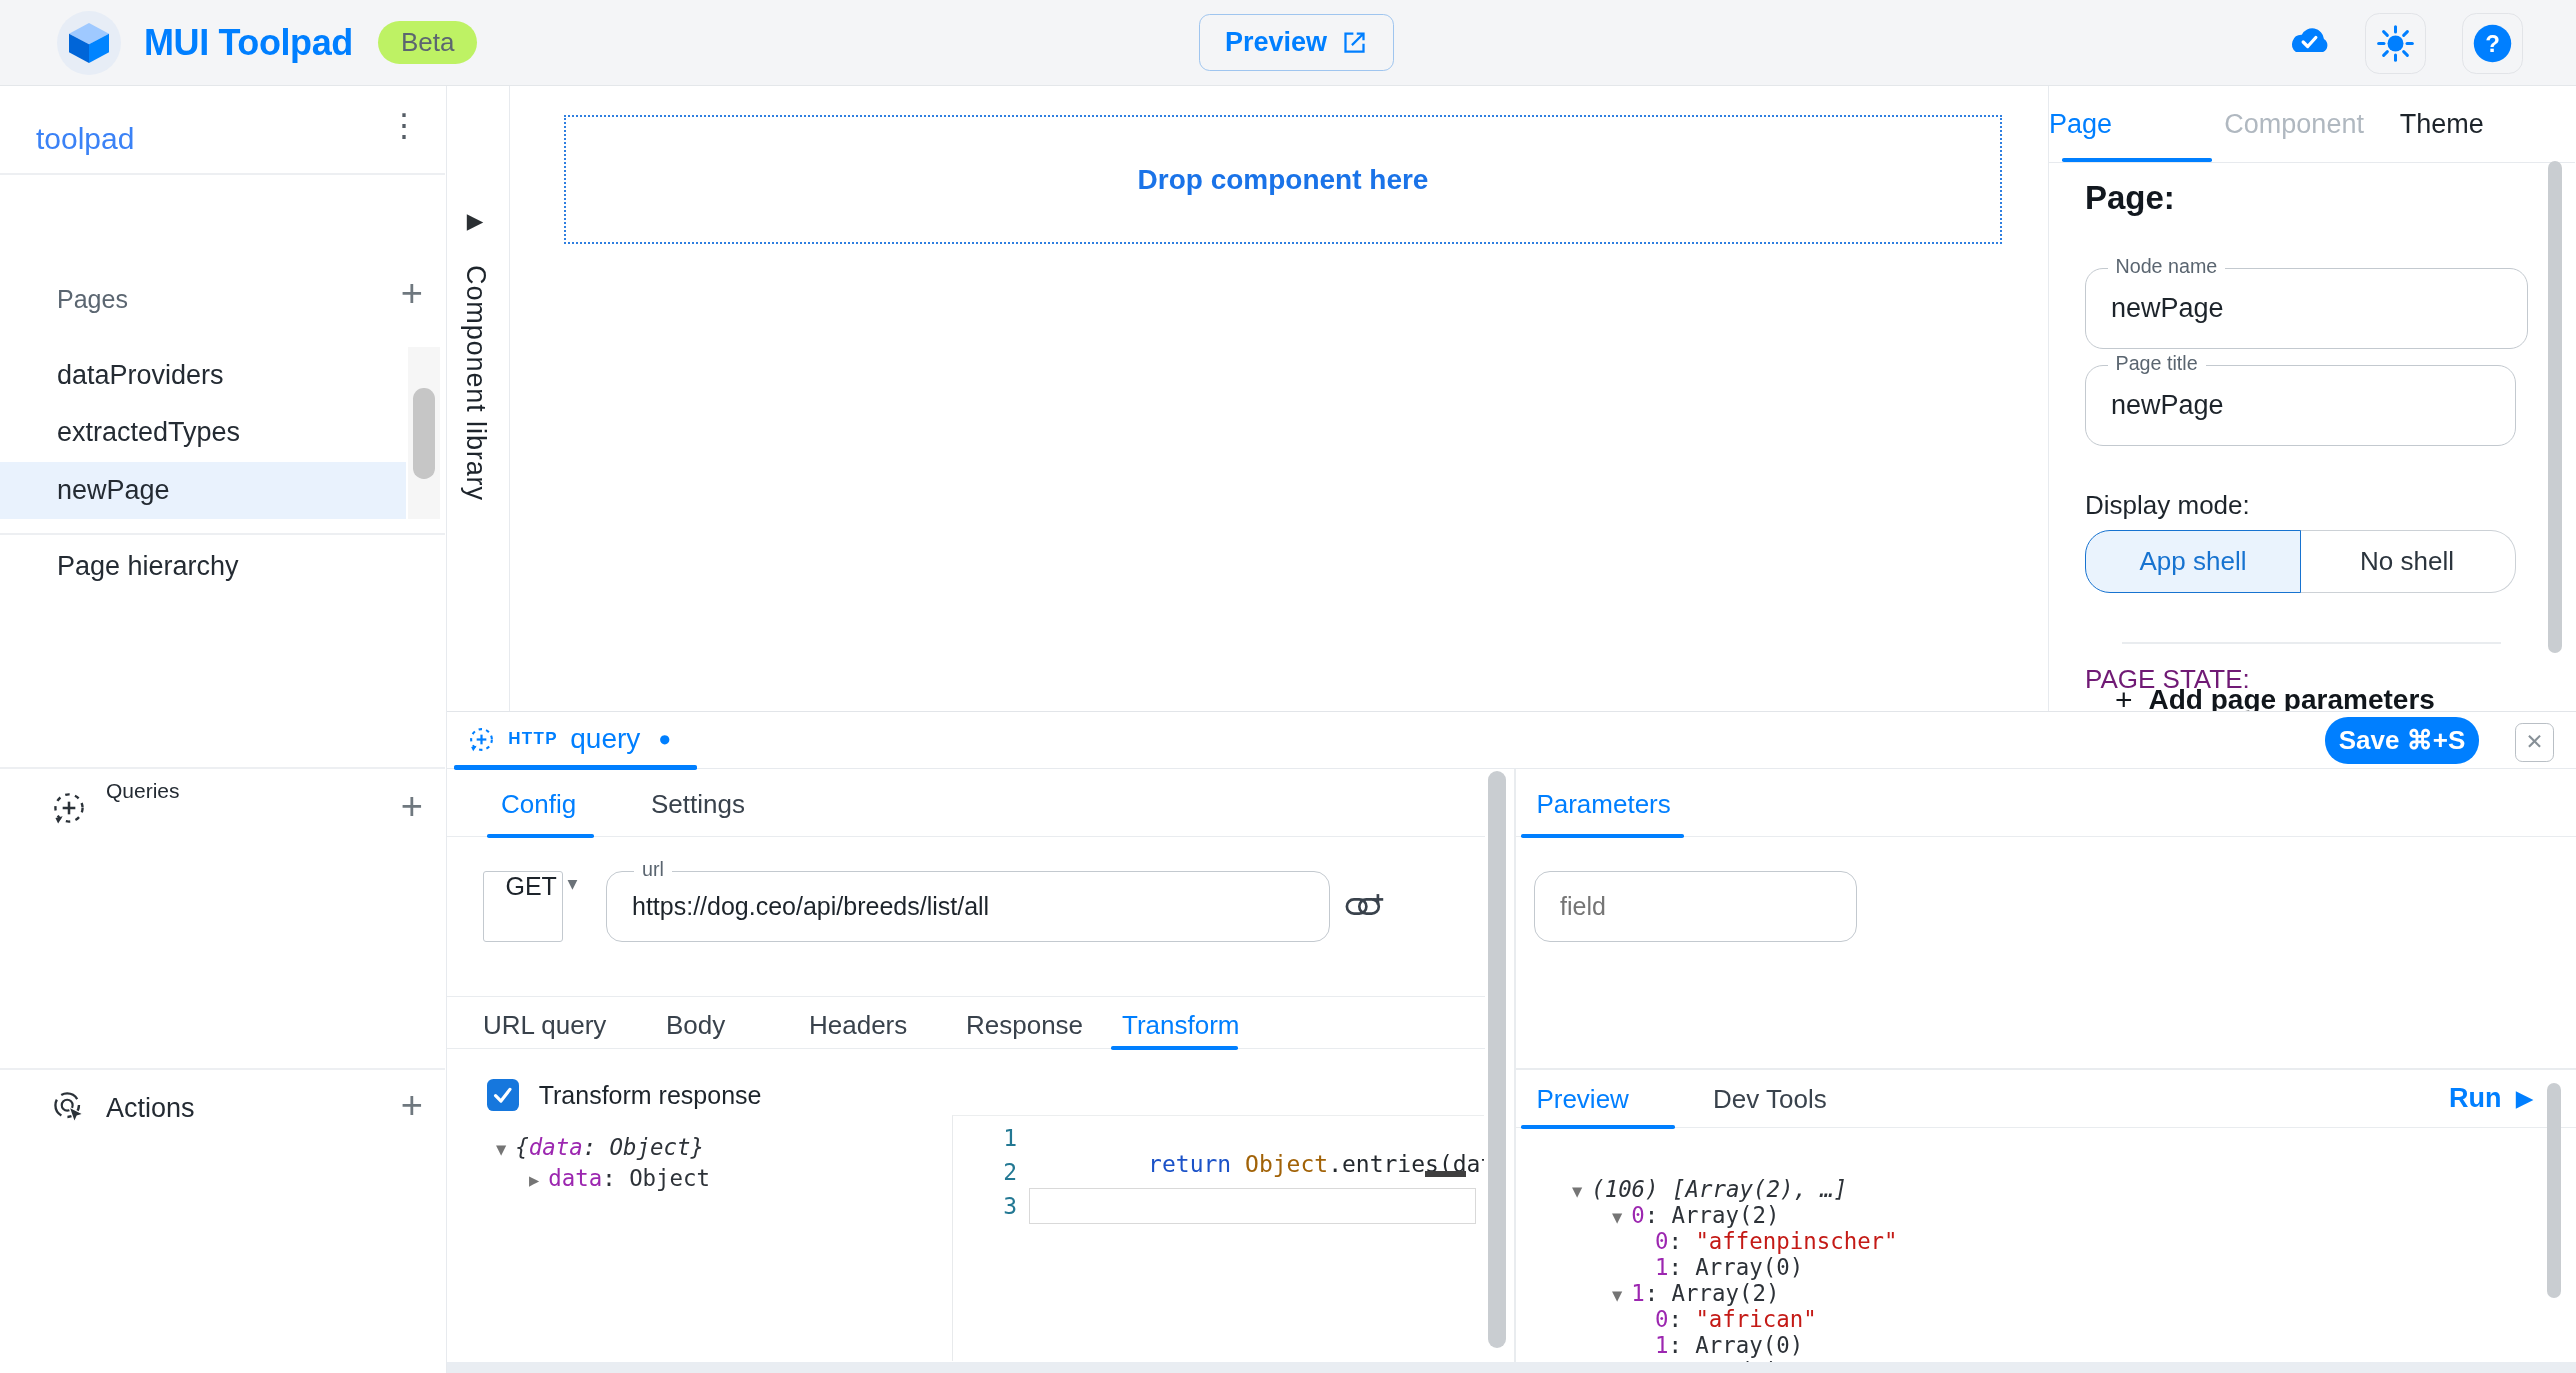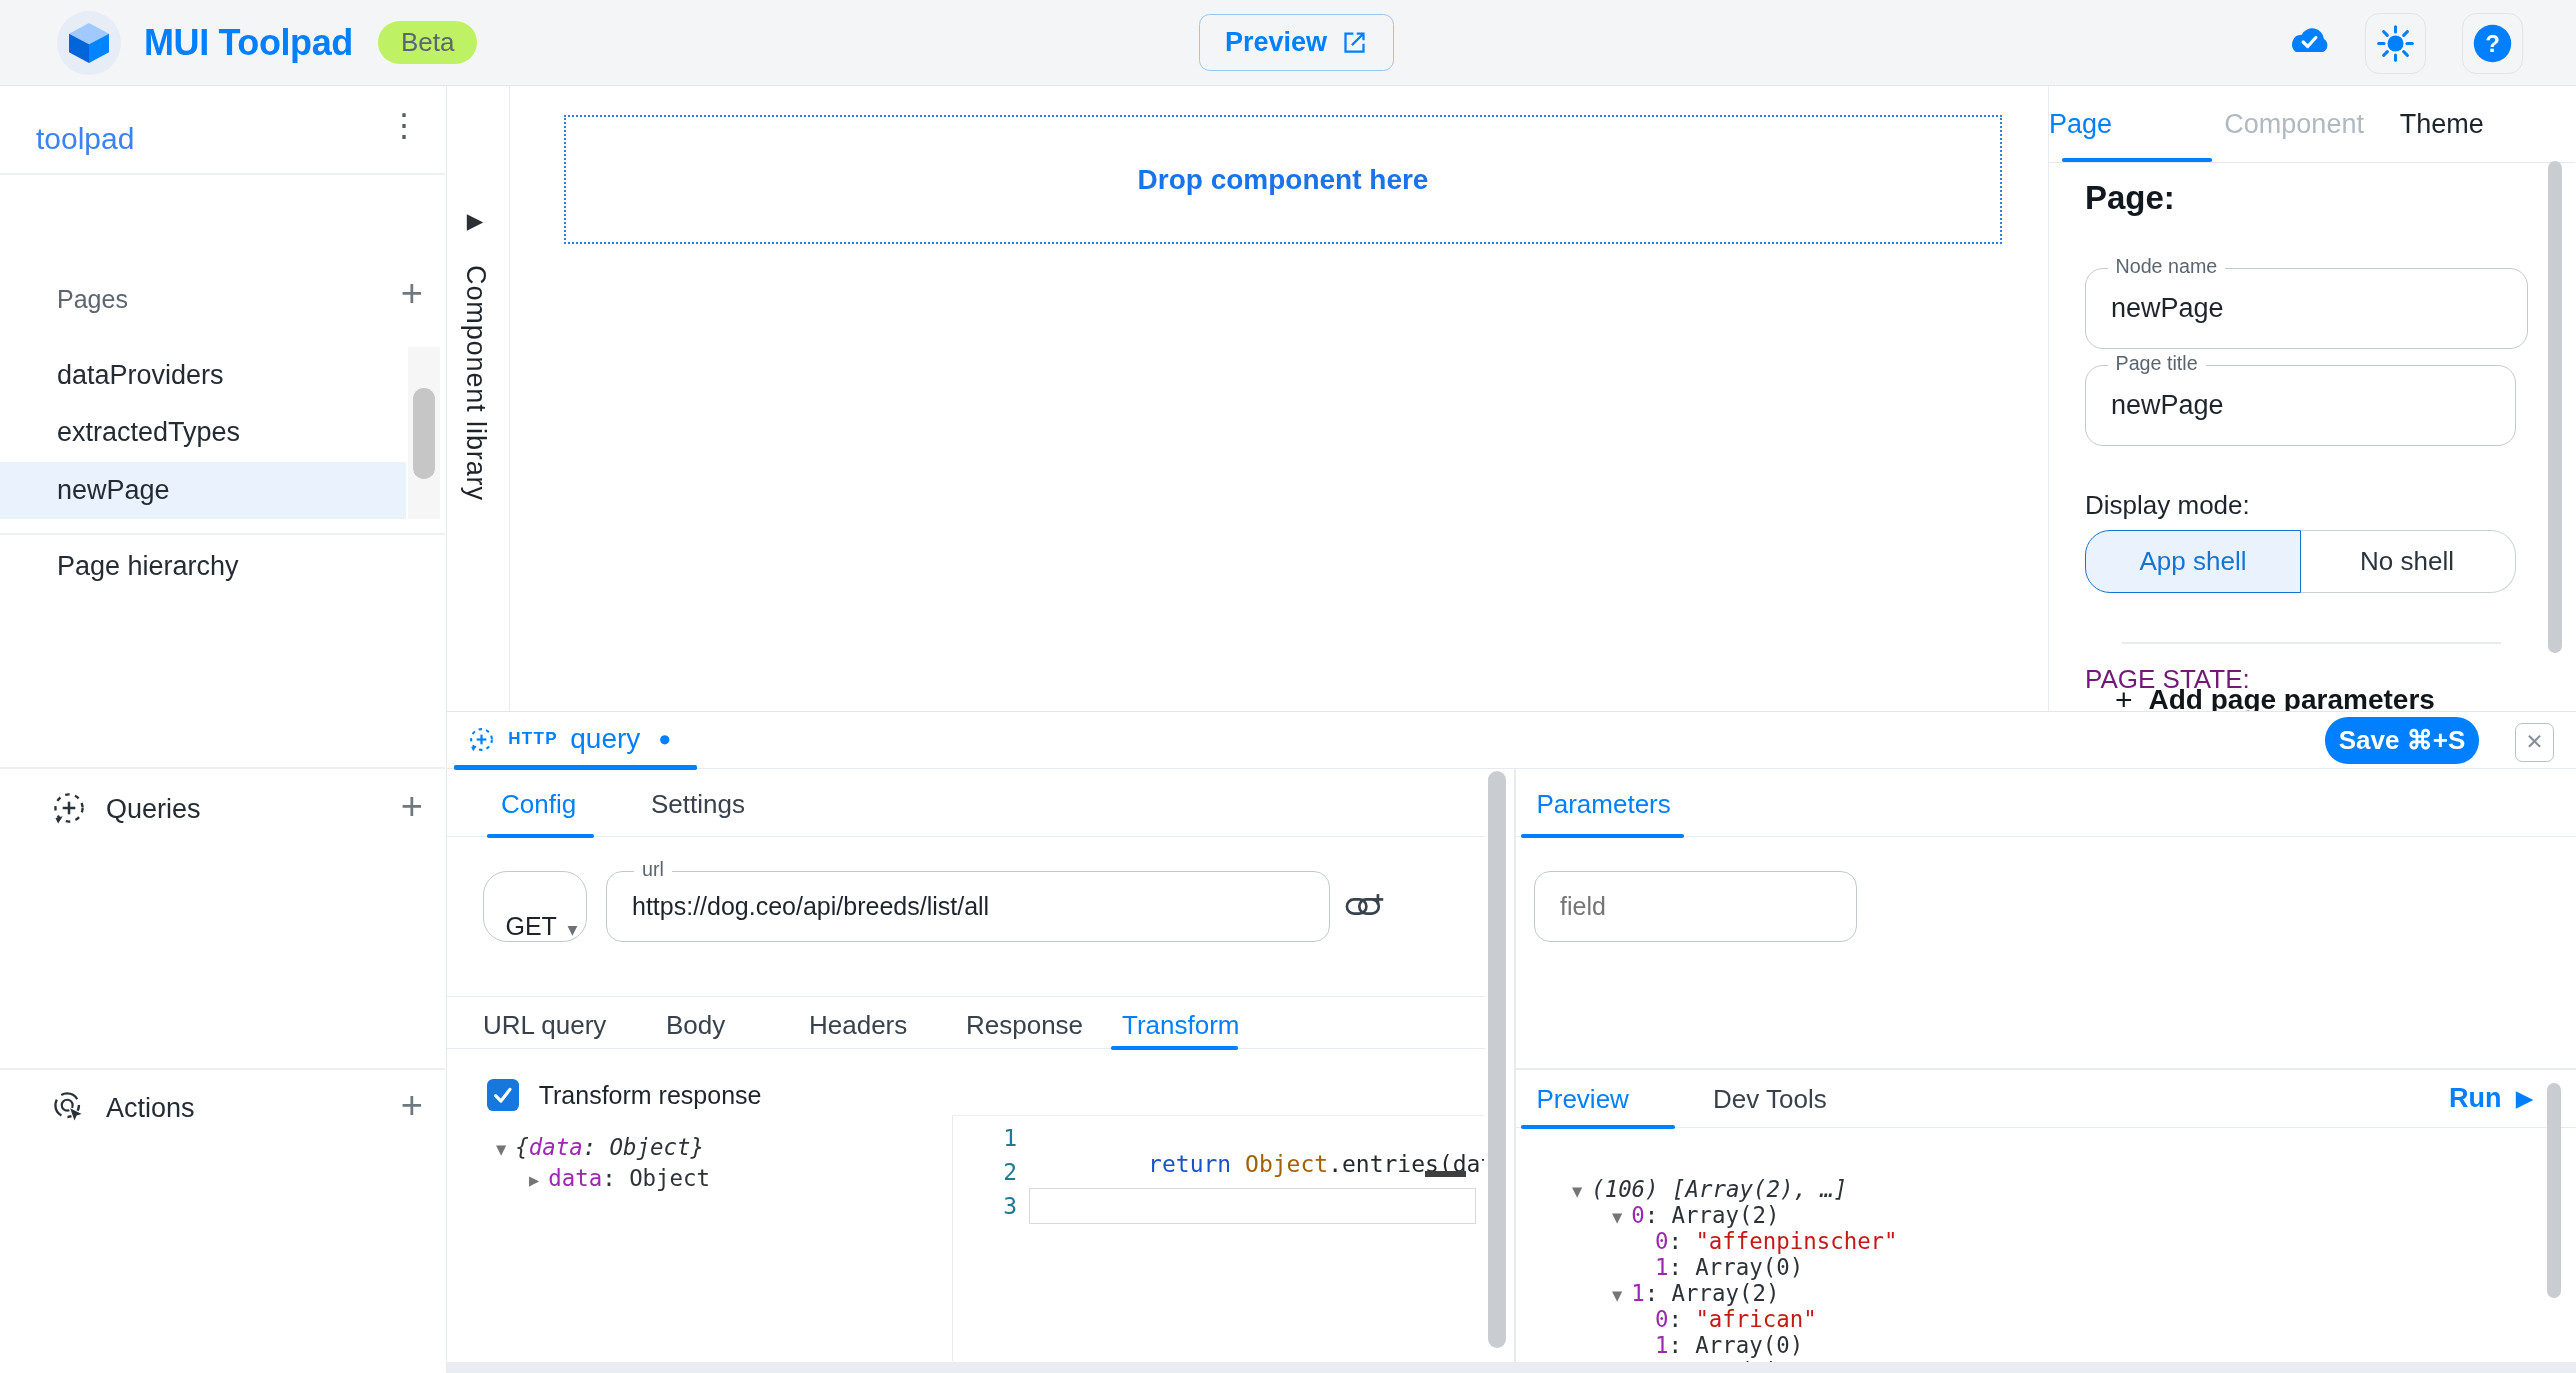--- a/index.html
+++ b/index.html
@@ -130,21 +130,21 @@
 
   <div class="side-divider" style="top:681px"></div>
   <div class="abs" style="left:50px;top:703px">
     <svg width="38" height="38" viewBox="0 0 42 42">
       <circle cx="21" cy="21" r="15" fill="none" stroke="#2a3138" stroke-width="2.6" stroke-dasharray="5 6"></circle>
       <line x1="21" y1="14" x2="21" y2="28" stroke="#2a3138" stroke-width="2.8"></line>
       <line x1="14" y1="21" x2="28" y2="21" stroke="#2a3138" stroke-width="2.8"></line>
       <polygon points="6,32 14,30 9,38" fill="#2a3138"></polygon>
     </svg>
   </div>
-  <div class="abs" style="left:106px;top:708px;font-size:27px;color:#242b33">Queries</div>
+  <div class="abs" style="left:106px;top:693px;font-size:21px;color:#242b33">Queries</div>
   <div class="plus" style="top:701px">+</div>
 
   <div class="side-divider" style="top:982px"></div>
   <div class="abs" style="left:50px;top:1002px">
     <svg width="38" height="38" viewBox="0 0 42 42">
       <circle cx="19" cy="19" r="13" fill="none" stroke="#2a3138" stroke-width="2.6" stroke-dasharray="20 7"></circle>
       <circle cx="19" cy="19" r="6" fill="none" stroke="#2a3138" stroke-width="2.4"></circle>
       <polygon points="21,21 37,29 30,31 27,38" fill="#2a3138" stroke="#fff" stroke-width="1.5"></polygon>
     </svg>
   </div>
@@ -235,21 +235,21 @@
       <span>✕</span>
     </div>
   </div>
 
   <div class="abs" style="left:0;top:57px;width:1038px;height:68px;border-bottom:1.8px solid #e9ecef">
     <div class="abs accent" style="left:54px;top:19.7px;font-size:26px;cursor:pointer">Config</div>
     <div class="underline" style="left:40px;bottom:-1.8px;width:107px"></div>
     <div class="abs tab-label" style="left:204px;top:19.7px">Settings</div>
   </div>
 
-  <div class="outfield" style="left:36px;top:159px;width:104px;height:71px;border-radius:24px;display:flex;align-items:flex-end;cursor:pointer">
+  <div class="outfield" style="left:36px;top:159px;width:80px;height:71px;border-radius:3px;display:flex;align-items:flex-start;cursor:pointer">
     <span style="margin-left:21.5px;font-size:25px">GET</span>
     <span style="margin-left:10.7px;color:#6b7278;font-size:19.7px">▾</span>
   </div>
 
   <div class="outfield" style="left:159px;top:159px;width:724px;height:71px;border-radius:16px">
     <span class="flabel" style="left:27px">url</span>
     <input class="fieldval" style="font-size: 25px;" value="https://dog.ceo/api/breeds/list/all">
   </div>
 
   <svg class="abs" style="left:897px;top:175px" width="43" height="39" viewBox="0 0 48 44">

